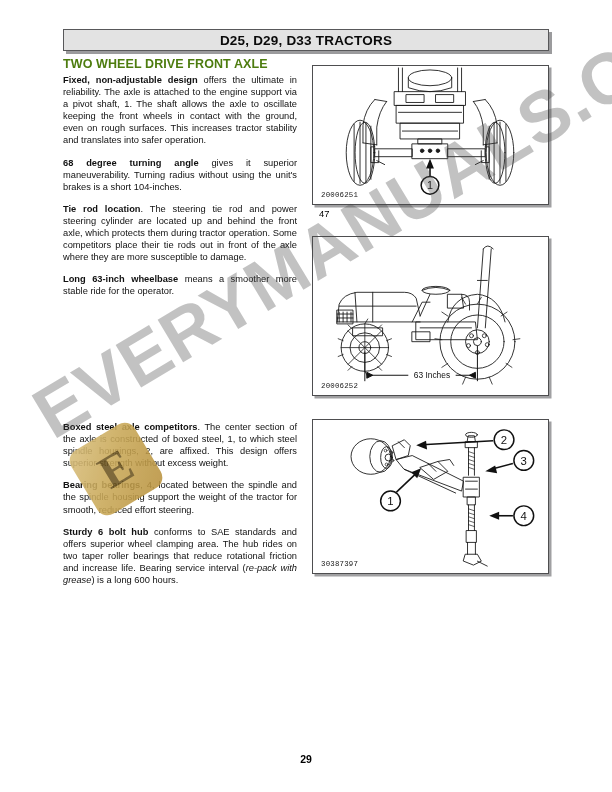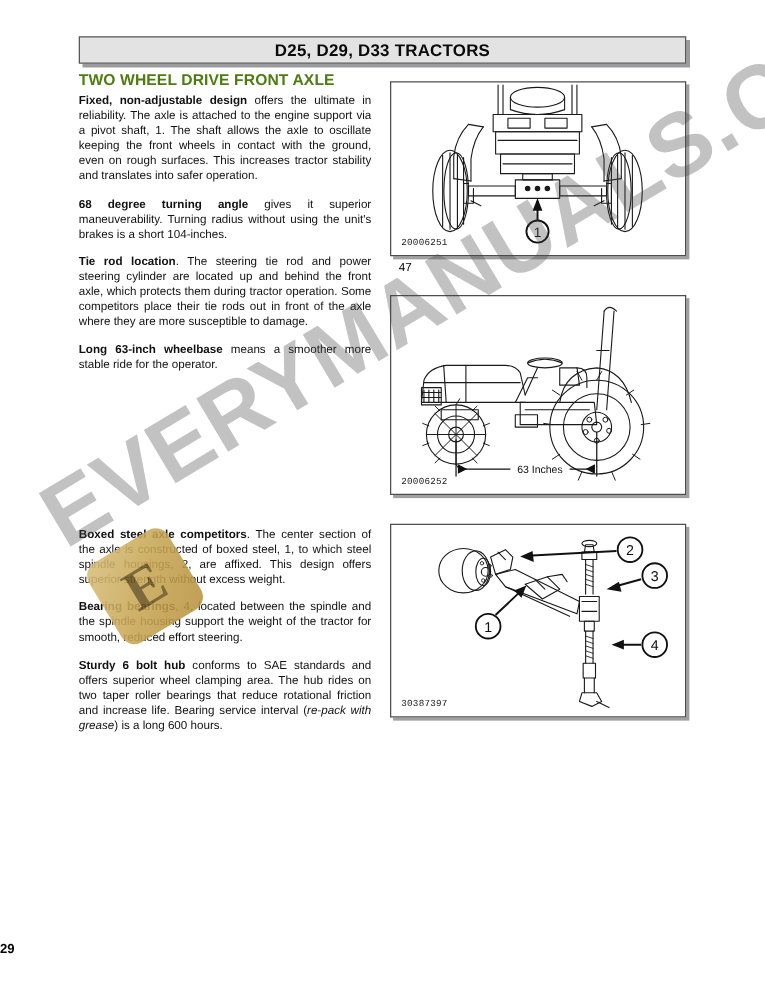--- a/index.html
+++ b/index.html
@@ -116,20 +116,21 @@
   .fignum-1 { top: 208px; }
   .fignum-2 { top: 399px; }
   .fignum-3 { top: 577px; }
 
   
   .page-number {
     position: absolute;
     left: 0;
     top: 753px;
     width: 612px;
+    text-align: center;
     font-size: 10.5px;
     font-weight: bold;
     color: #000;
   }
 
   
   .watermark {
     position: absolute;
     left: 0; top: 0;
     width: 612px;

